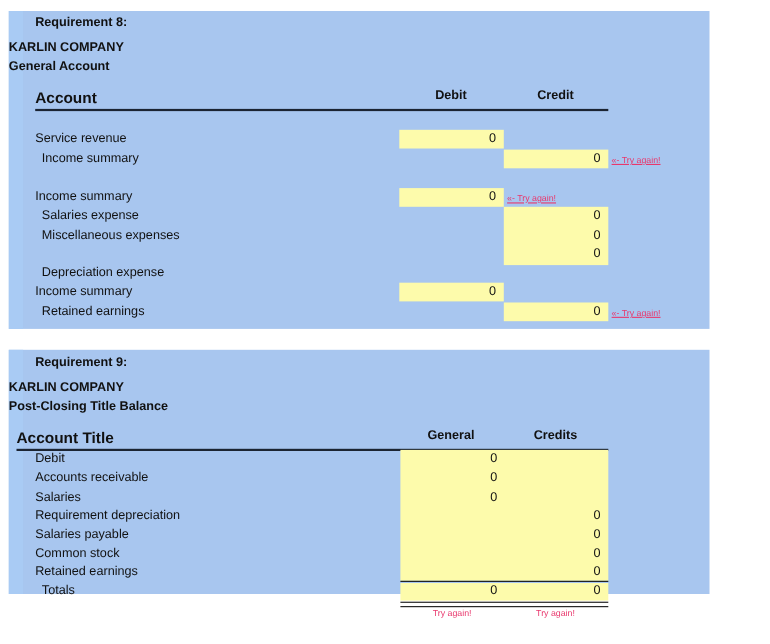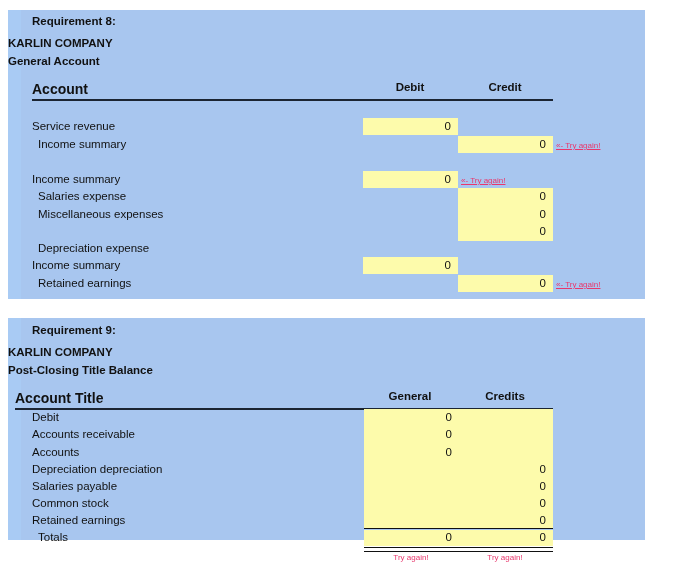--- a/index.html
+++ b/index.html
@@ -136,24 +136,24 @@
   <div class="hdr-rule" style="left:7px;top:90px;width:538px;"></div>
 
   <div class="ybox" style="left:356px;top:91px;width:189px;height:119px;"></div>
 
   <div class="acct" style="left:24px;top:93px;">Debit</div>
   <div class="num" style="left:356px;top:93px;width:88px;">0</div>
 
   <div class="acct" style="left:24px;top:110px;">Accounts receivable</div>
   <div class="num" style="left:356px;top:110px;width:88px;">0</div>
 
-  <div class="acct" style="left:24px;top:128px;">Accounts</div>
+  <div class="acct" style="left:24px;top:128px;">Salaries</div>
   <div class="num" style="left:356px;top:128px;width:88px;">0</div>
 
-  <div class="acct" style="left:24px;top:145px;">Depreciation depreciation</div>
+  <div class="acct" style="left:24px;top:145px;">Requirement depreciation</div>
   <div class="num" style="left:450px;top:145px;width:88px;">0</div>
 
   <div class="acct" style="left:24px;top:162px;">Salaries payable</div>
   <div class="num" style="left:450px;top:162px;width:88px;">0</div>
 
   <div class="acct" style="left:24px;top:179px;">Common stock</div>
   <div class="num" style="left:450px;top:179px;width:88px;">0</div>
 
   <div class="acct" style="left:24px;top:196px;">Retained earnings</div>
   <div class="num" style="left:450px;top:196px;width:88px;">0</div>

